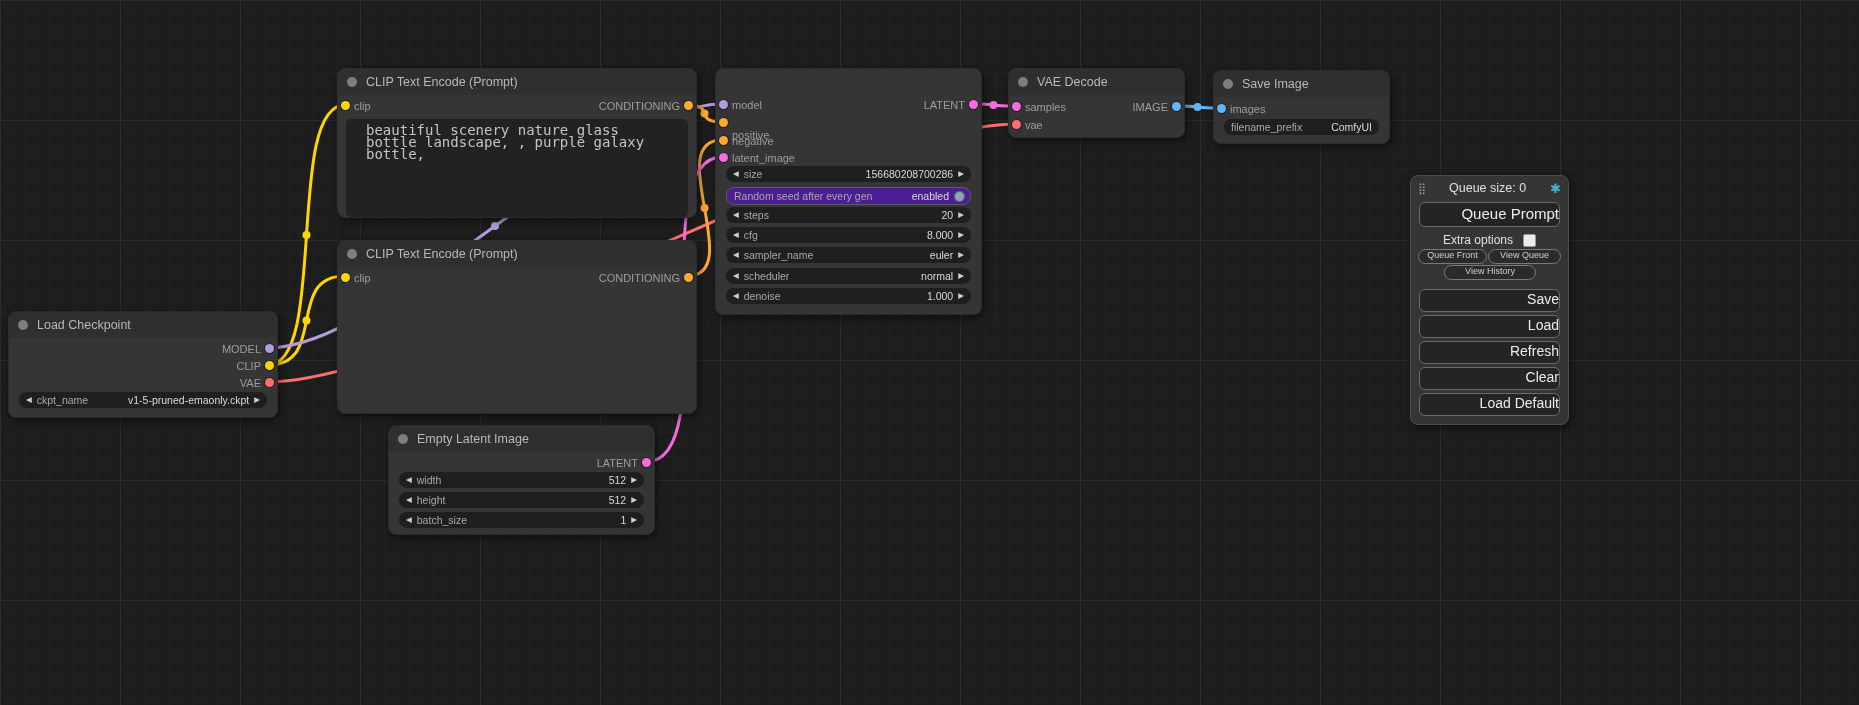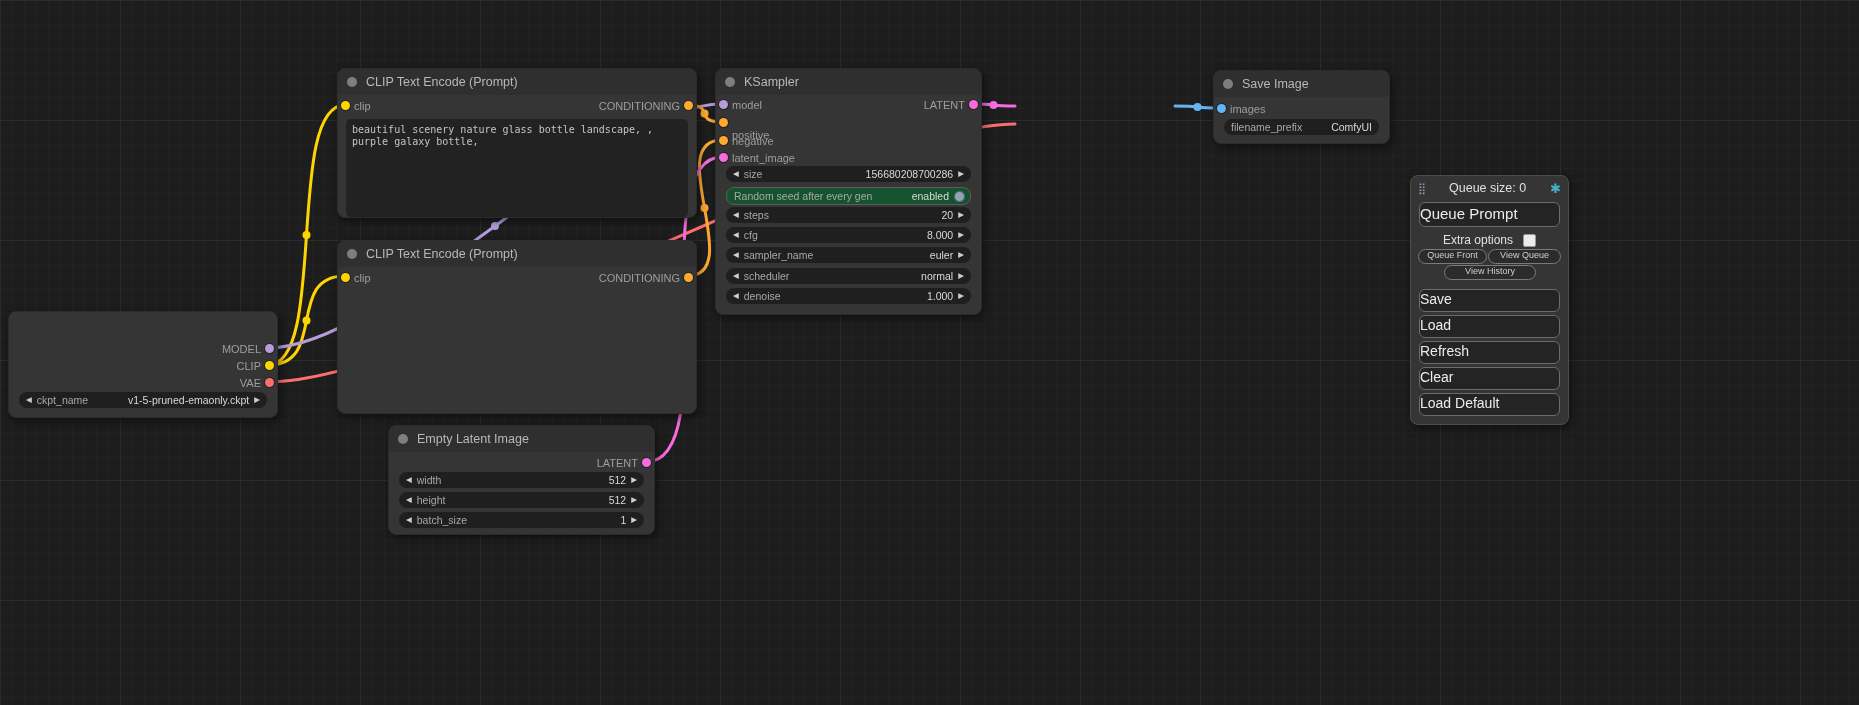--- a/index.html
+++ b/index.html
@@ -21,29 +21,29 @@
   .collapse-dot{position:absolute;left:9px;top:8px;width:10px;height:10px;border-radius:50%;background:#7e7e7e;}
   .port{position:absolute;width:9px;height:9px;border-radius:50%;box-shadow:0 0 0 1px rgba(0,0,0,0.35);z-index:3;}
   .port.in{left:3px;}
   .port.out{right:3px;}
   .plabel{position:absolute;font-size:11px;line-height:12px;color:#9e9e9e;white-space:nowrap;}
   .plabel.in{left:16px;}
   .plabel.out{right:16px;}
   .widget{position:absolute;left:10px;right:10px;height:16px;background:#1f1f1f;border-radius:8px;display:flex;align-items:center;gap:5px;padding:0 7px;font-size:10.5px;color:#a8a8a8;white-space:nowrap;cursor:pointer;}
   .widget .arrow{font-size:7.5px;color:#cfcfcf;flex:0 0 auto;line-height:16px;}
   .widget .wvalue{margin-left:auto;color:#d8d8d8;}
-  .widget.bordered{border:1px solid #5c5c5c;background:#14532d;}
+  .widget.bordered{border:1px solid #5c5c5c;background:#4c1d95;}
   .toggle-dot{width:11px;height:11px;border-radius:50%;flex:0 0 auto;margin-right:-2px;box-shadow:inset 0 0 0 1px rgba(0,0,0,0.4);}
-  .prompt{position:absolute;left:8px;right:8px;background:#222222;border-radius:5px;padding:5px 6px;font-family:"DejaVu Sans Mono",monospace;font-size:10px;line-height:12px;color:#c4c4c4;white-space:pre-wrap;overflow:hidden;cursor:text;}
+  .prompt{position:absolute;left:8px;right:8px;background:#222222;border-radius:5px;padding:5px 20px;font-family:"DejaVu Sans Mono",monospace;font-size:14px;line-height:12px;color:#c4c4c4;white-space:pre-wrap;overflow:hidden;cursor:text;}
   .qpanel{position:absolute;left:1410px;top:175px;width:157px;height:248px;z-index:5;background:#353535;border:1px solid #4d4d4d;border-radius:8px;box-shadow:2px 3px 10px rgba(0,0,0,0.5);}
   .qheader{position:absolute;top:3px;left:7px;right:7px;height:18px;display:flex;align-items:center;justify-content:space-between;color:#e0e0e0;font-size:12.5px;}
   .qsize{flex:1;text-align:center;}
   .qgear{font-size:13px;cursor:pointer;}
   .qhandle{font-size:11px;letter-spacing:-1px;cursor:grab;}
-  .qbtn{position:absolute;left:8px;right:8px;height:22px;background:#242424;border:1px solid #6b6b6b;border-radius:6px;color:#ececec;text-align:left;line-height:20px;font-size:15px;cursor:pointer;}
+  .qbtn{position:absolute;left:8px;right:8px;height:22px;background:#242424;border:1px solid #6b6b6b;border-radius:6px;color:#ececec;text-align:right;line-height:20px;font-size:15px;cursor:pointer;}
   .qbtn.mid{height:21px;line-height:19px;font-size:14px;}
   .qextras{position:absolute;top:57px;left:0;right:0;display:flex;align-items:center;justify-content:center;gap:10px;color:#e0e0e0;font-size:12px;}
   .qcheck{width:11px;height:11px;background:#ececec;border-radius:2px;border:1px solid #9a9a9a;cursor:pointer;}
   .qpill{position:absolute;height:13px;background:#2b2b2b;border:1px solid #7a7a7a;border-radius:8px;color:#cfcfcf;font-size:9px;line-height:11px;text-align:center;cursor:pointer;}
 </style>
 </head>
 <body>
 
 <div id="canvas">
 
@@ -62,20 +62,24 @@
     <circle cx="495" cy="226" r="4" fill="#b39ddb"></circle>
     <circle cx="641.5" cy="253" r="4" fill="#ff6e6e"></circle>
     <circle cx="704.5" cy="113.5" r="4" fill="#ffa931"></circle>
     <circle cx="704.5" cy="208" r="4" fill="#ffa931"></circle>
     <circle cx="684" cy="309.5" r="4" fill="#f66ce0"></circle>
     <circle cx="993.5" cy="105" r="4" fill="#f66ce0"></circle>
     <circle cx="1197.5" cy="107" r="4" fill="#64b5f6"></circle>
   </svg>
 
   <div class="node" style="left:8px;top:311px;width:268px;height:105px">
+    <div class="node-title">
+      <span class="collapse-dot"></span>
+      <span>Load Checkpoint</span>
+    </div>
     <span class="plabel out" style="top:31px">MODEL</span>
     <span class="port out" style="top: 32px; background: rgb(179, 157, 219);"></span>
     <span class="plabel out" style="top:48px">CLIP</span>
     <span class="port out" style="top: 49px; background: rgb(255, 213, 0);"></span>
     <span class="plabel out" style="top:65px">VAE</span>
     <span class="port out" style="top: 66px; background: rgb(255, 110, 110);"></span>
     <div class="widget" style="top:80px">
       <span class="arrow">◀</span>
       <span>ckpt_name</span>
       <span class="wvalue">v1-5-pruned-emaonly.ckpt</span>
@@ -127,24 +131,20 @@
     </div>
     <div class="widget" style="top:86px">
       <span class="arrow">◀</span>
       <span>batch_size</span>
       <span class="wvalue">1</span>
       <span class="arrow">▶</span>
     </div>
   </div>
 
   <div class="node" style="left:715px;top:68px;width:265px;height:245px">
-    <div class="node-title">
-      <span class="collapse-dot"></span>
-      <span>KSampler</span>
-    </div>
     <span class="port in" style="top: 31px; background: rgb(179, 157, 219);"></span>
     <span class="plabel in" style="top:30px">model</span>
     <span class="port in" style="top: 49px; background: rgb(255, 169, 49);"></span>
     <span class="plabel in" style="top:60px">positive</span>
     <span class="port in" style="top: 67px; background: rgb(255, 169, 49);"></span>
     <span class="plabel in" style="top:66px">negative</span>
     <span class="port in" style="top: 84px; background: rgb(246, 108, 224);"></span>
     <span class="plabel in" style="top:83px">latent_image</span>
     <span class="plabel out" style="top:30px">LATENT</span>
     <span class="port out" style="top: 31px; background: rgb(246, 108, 224);"></span>
@@ -185,20 +185,32 @@
       <span class="arrow">▶</span>
     </div>
     <div class="widget" style="top:219px">
       <span class="arrow">◀</span>
       <span>denoise</span>
       <span class="wvalue">1.000</span>
       <span class="arrow">▶</span>
     </div>
   </div>
 
+  <div class="node" style="left:1008px;top:68px;width:175px;height:68px">
+    <div class="node-title">
+      <span class="collapse-dot"></span>
+      <span>VAE Decode</span>
+    </div>
+    <span class="port in" style="top: 33px; background: rgb(246, 108, 224);"></span>
+    <span class="plabel in" style="top:32px">samples</span>
+    <span class="port in" style="top: 51px; background: rgb(255, 110, 110);"></span>
+    <span class="plabel in" style="top:50px">vae</span>
+    <span class="plabel out" style="top:32px">IMAGE</span>
+    <span class="port out" style="top: 33px; background: rgb(100, 181, 246);"></span>
+  </div>
 
   <div class="node" style="left:1213px;top:70px;width:175px;height:72px">
     <div class="node-title">
       <span class="collapse-dot"></span>
       <span>Save Image</span>
     </div>
     <span class="port in" style="top: 33px; background: rgb(100, 181, 246);"></span>
     <span class="plabel in" style="top:32px">images</span>
     <div class="widget" style="top:48px">
       <span>filename_prefix</span>

